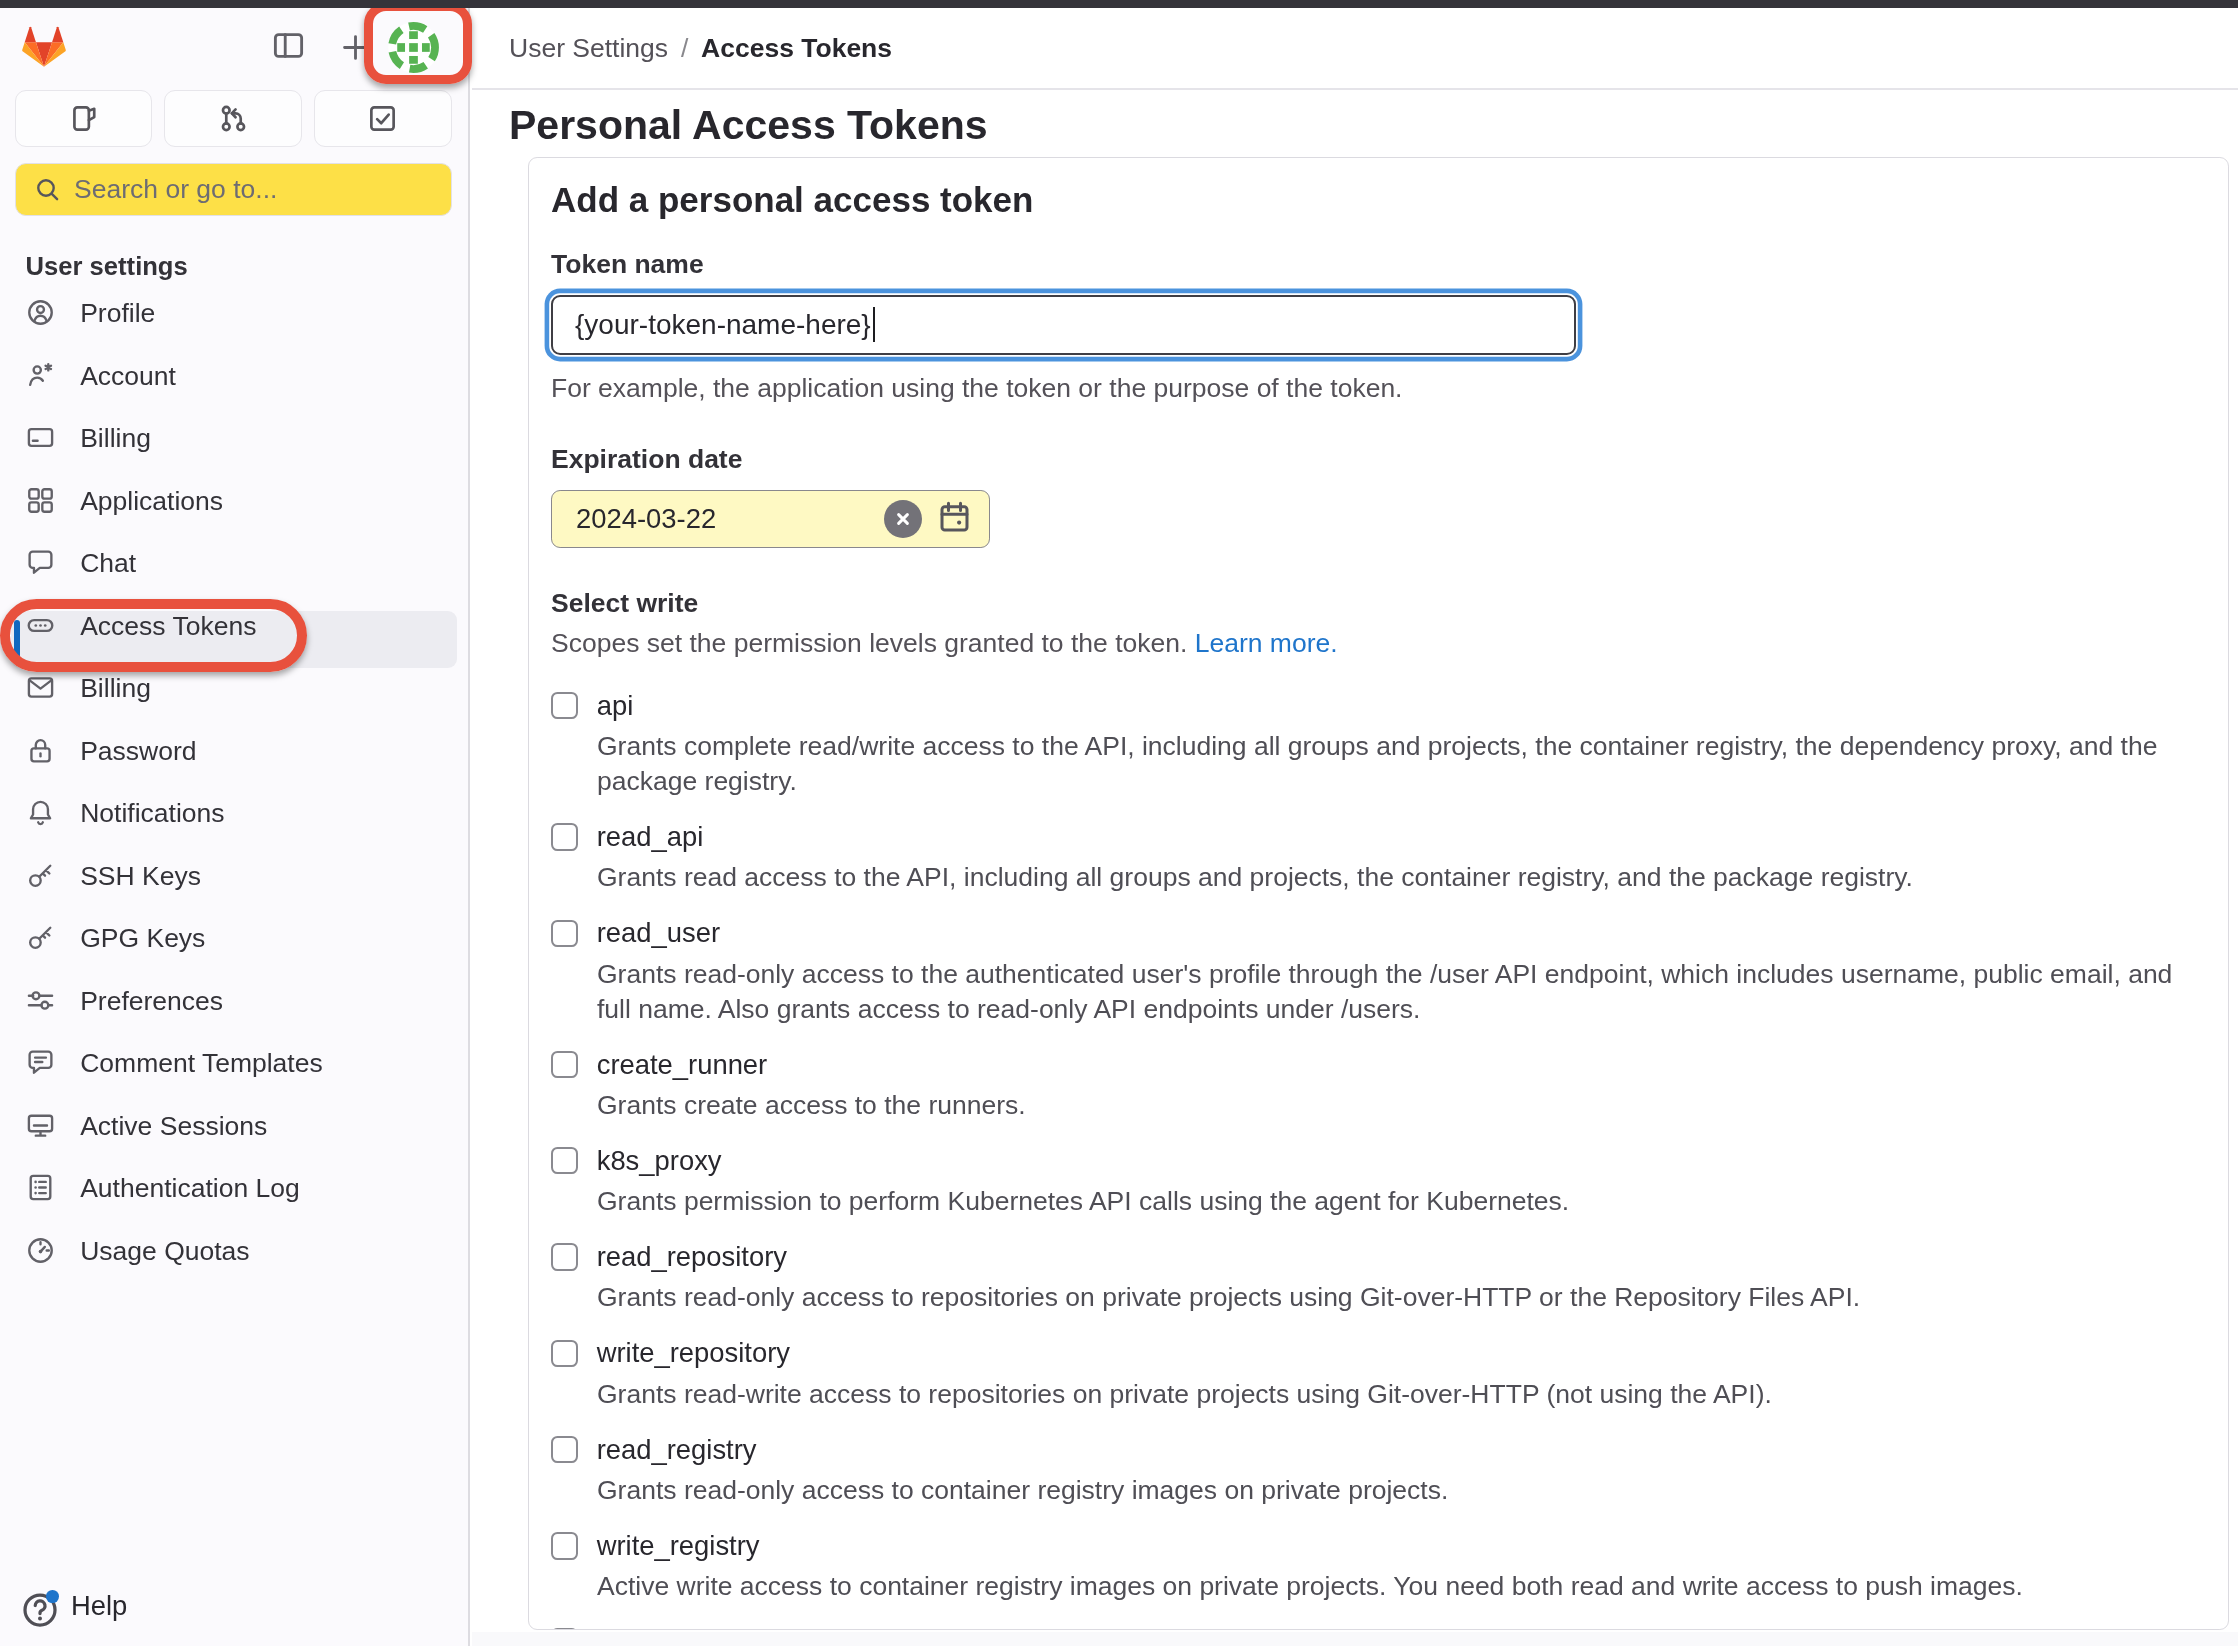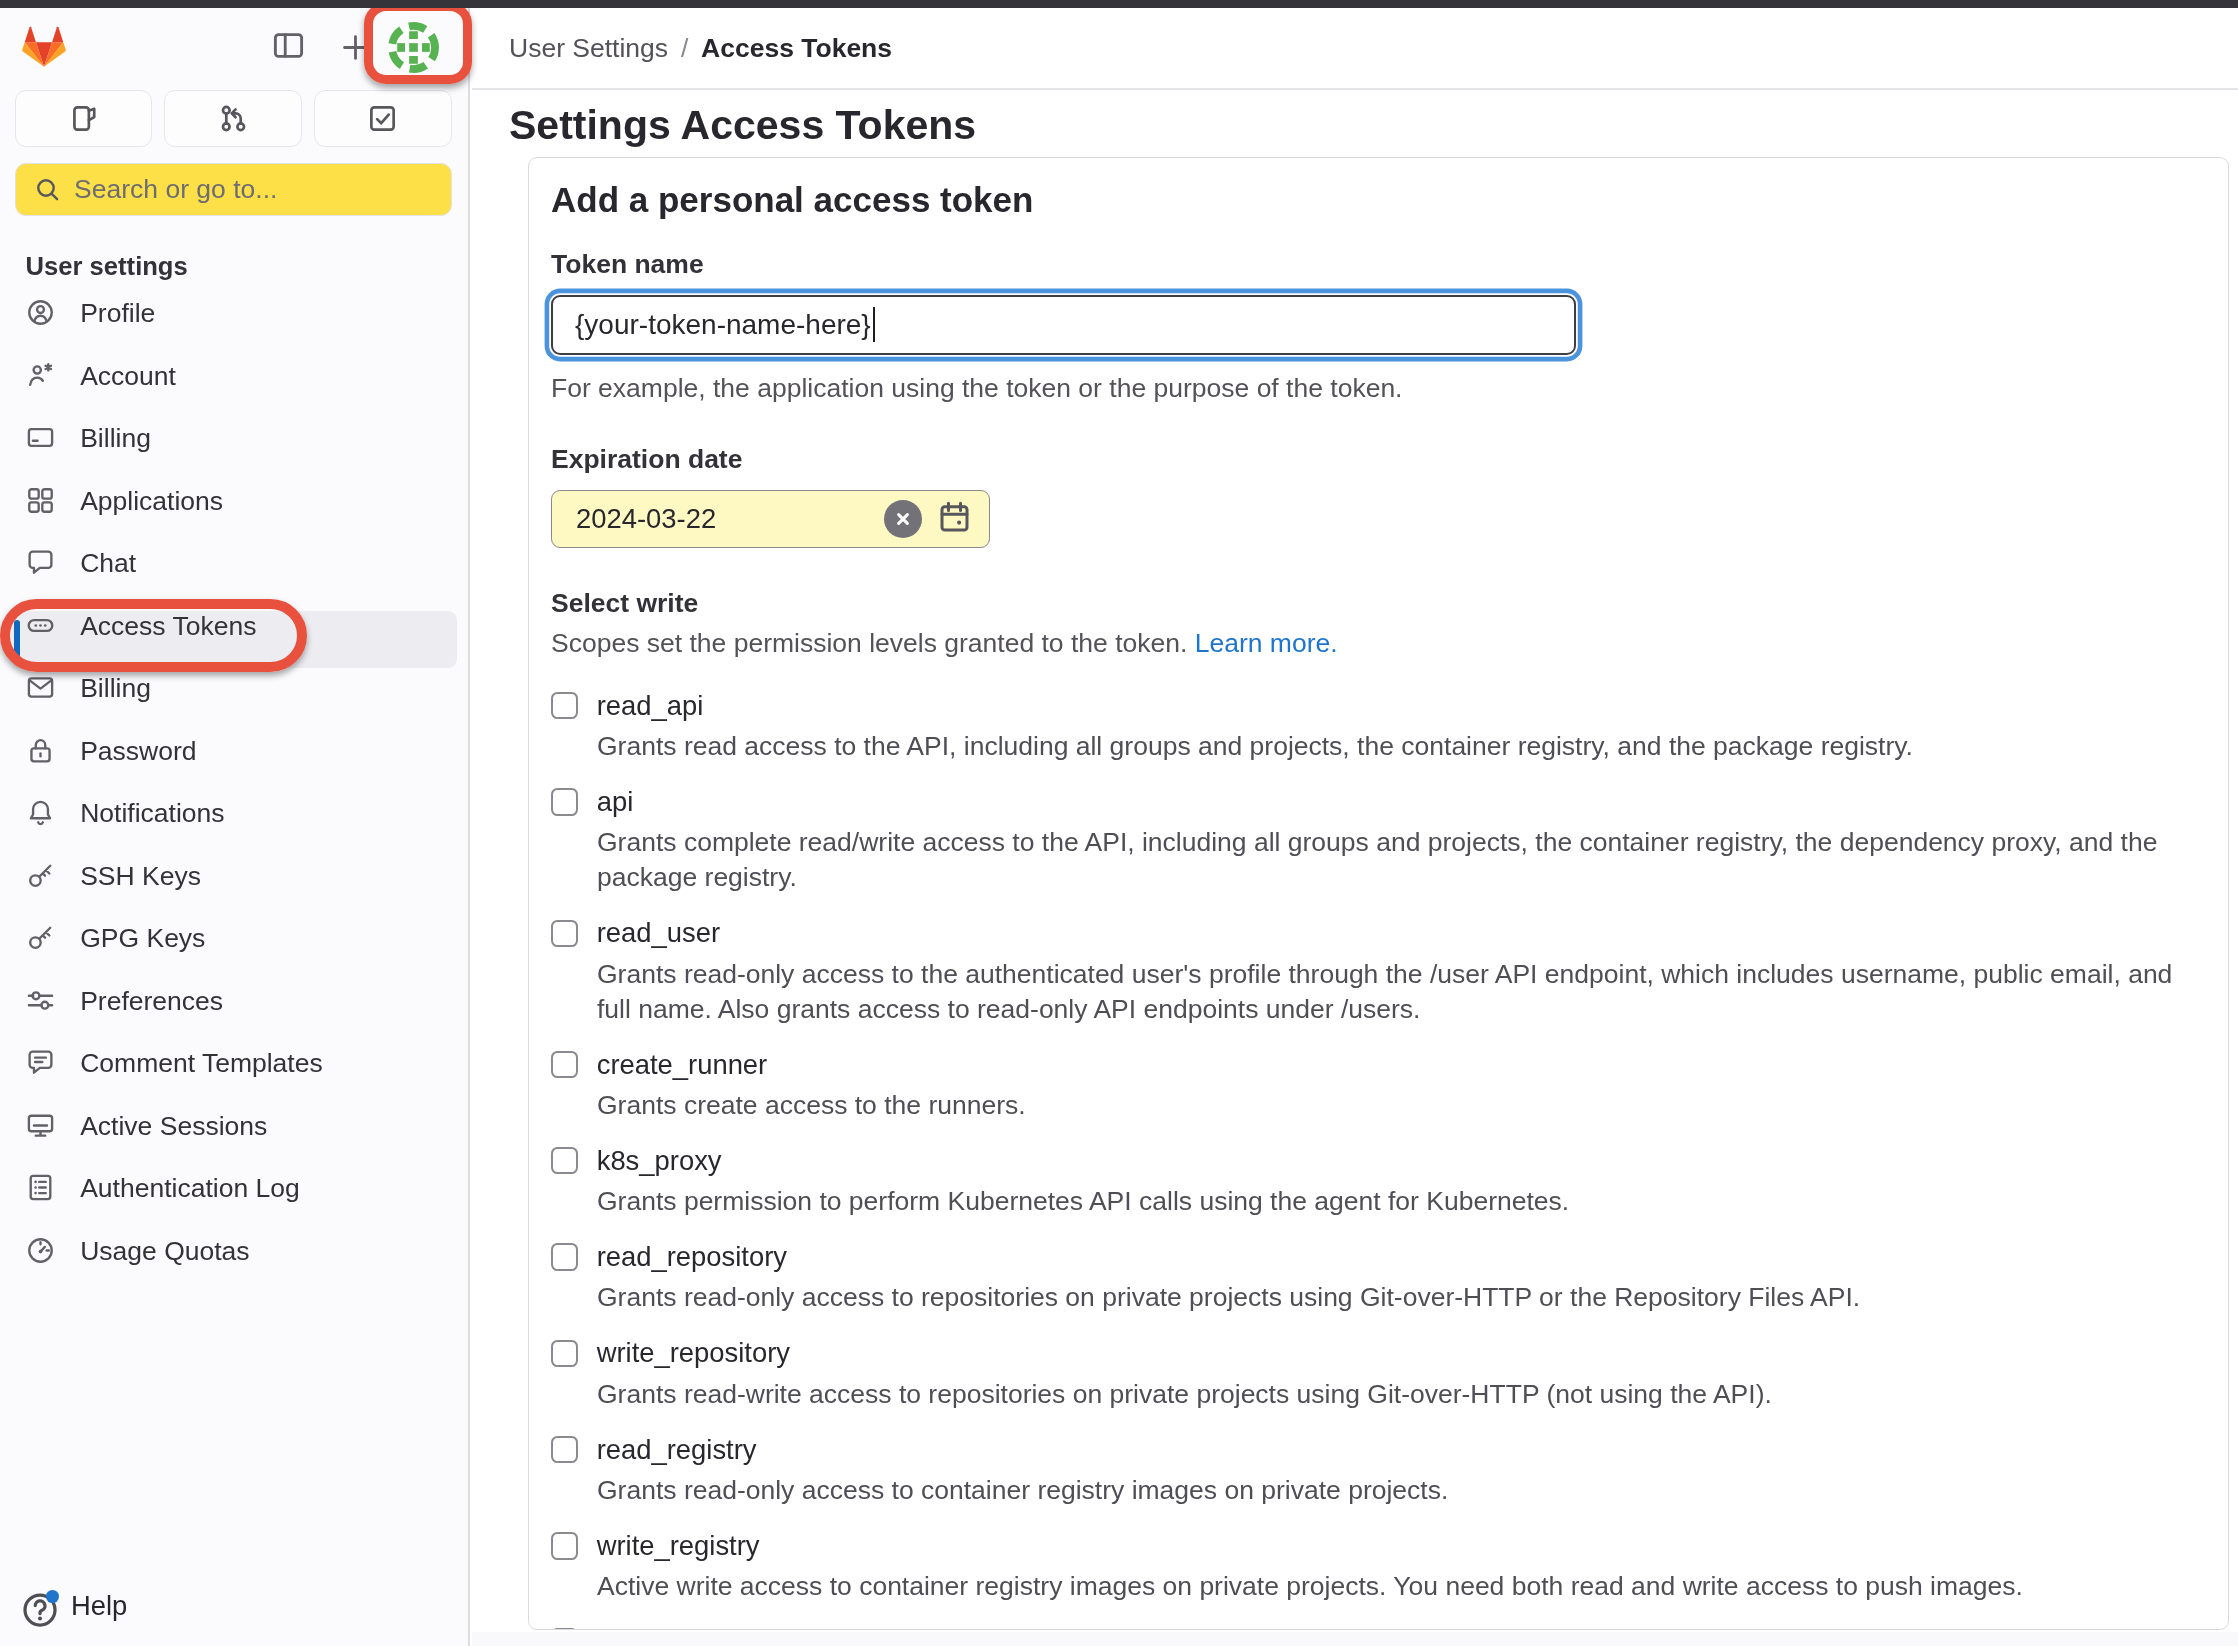--- a/index.html
+++ b/index.html
@@ -307,21 +307,21 @@
   <div class="annot annot-token"></div>
 </div>
 
 <div class="main">
   <div class="breadcrumb">
     <span class="parent">User Settings</span>
     <span class="sep">/</span>
     <span class="current">Access Tokens</span>
   </div>
   <div class="hdr-divider"></div>
-  <h1 class="page-title">Settings Access Tokens</h1>
+  <h1 class="page-title">Personal Access Tokens</h1>
 
   <div class="panel">
     <h2>Add a personal access token</h2>
 
     <div class="field-label">Token name</div>
     <div class="token-input">
       <span>{your-token-name-here}</span>
       <span class="caret"></span>
     </div>
     <div class="helper">For example, the application using the token or the purpose of the token.</div>
@@ -345,30 +345,30 @@
 
     <div class="field-label scopes-label">Select write</div>
     <div class="scopes-desc">
       <span>Scopes set the permission levels granted to the token. </span><a>Learn more.</a>
     </div>
 
     <div id="scopes">
         <div class="scope">
           <div class="scope-row">
             <span class="cbox" role="checkbox" aria-checked="false"></span>
+            <span class="scope-name">api</span>
+          </div>
+          <div class="scope-desc">Grants complete read/write access to the API, including all groups and projects, the container registry, the dependency proxy, and the package registry.</div>
+        </div>
+        <div class="scope">
+          <div class="scope-row">
+            <span class="cbox" role="checkbox" aria-checked="false"></span>
             <span class="scope-name">read_api</span>
           </div>
           <div class="scope-desc">Grants read access to the API, including all groups and projects, the container registry, and the package registry.</div>
-        </div>
-        <div class="scope">
-          <div class="scope-row">
-            <span class="cbox" role="checkbox" aria-checked="false"></span>
-            <span class="scope-name">api</span>
-          </div>
-          <div class="scope-desc">Grants complete read/write access to the API, including all groups and projects, the container registry, the dependency proxy, and the package registry.</div>
         </div>
         <div class="scope">
           <div class="scope-row">
             <span class="cbox" role="checkbox" aria-checked="false"></span>
             <span class="scope-name">read_user</span>
           </div>
           <div class="scope-desc">Grants read-only access to the authenticated user's profile through the /user API endpoint, which includes username, public email, and full name. Also grants access to read-only API endpoints under /users.</div>
         </div>
         <div class="scope">
           <div class="scope-row">

